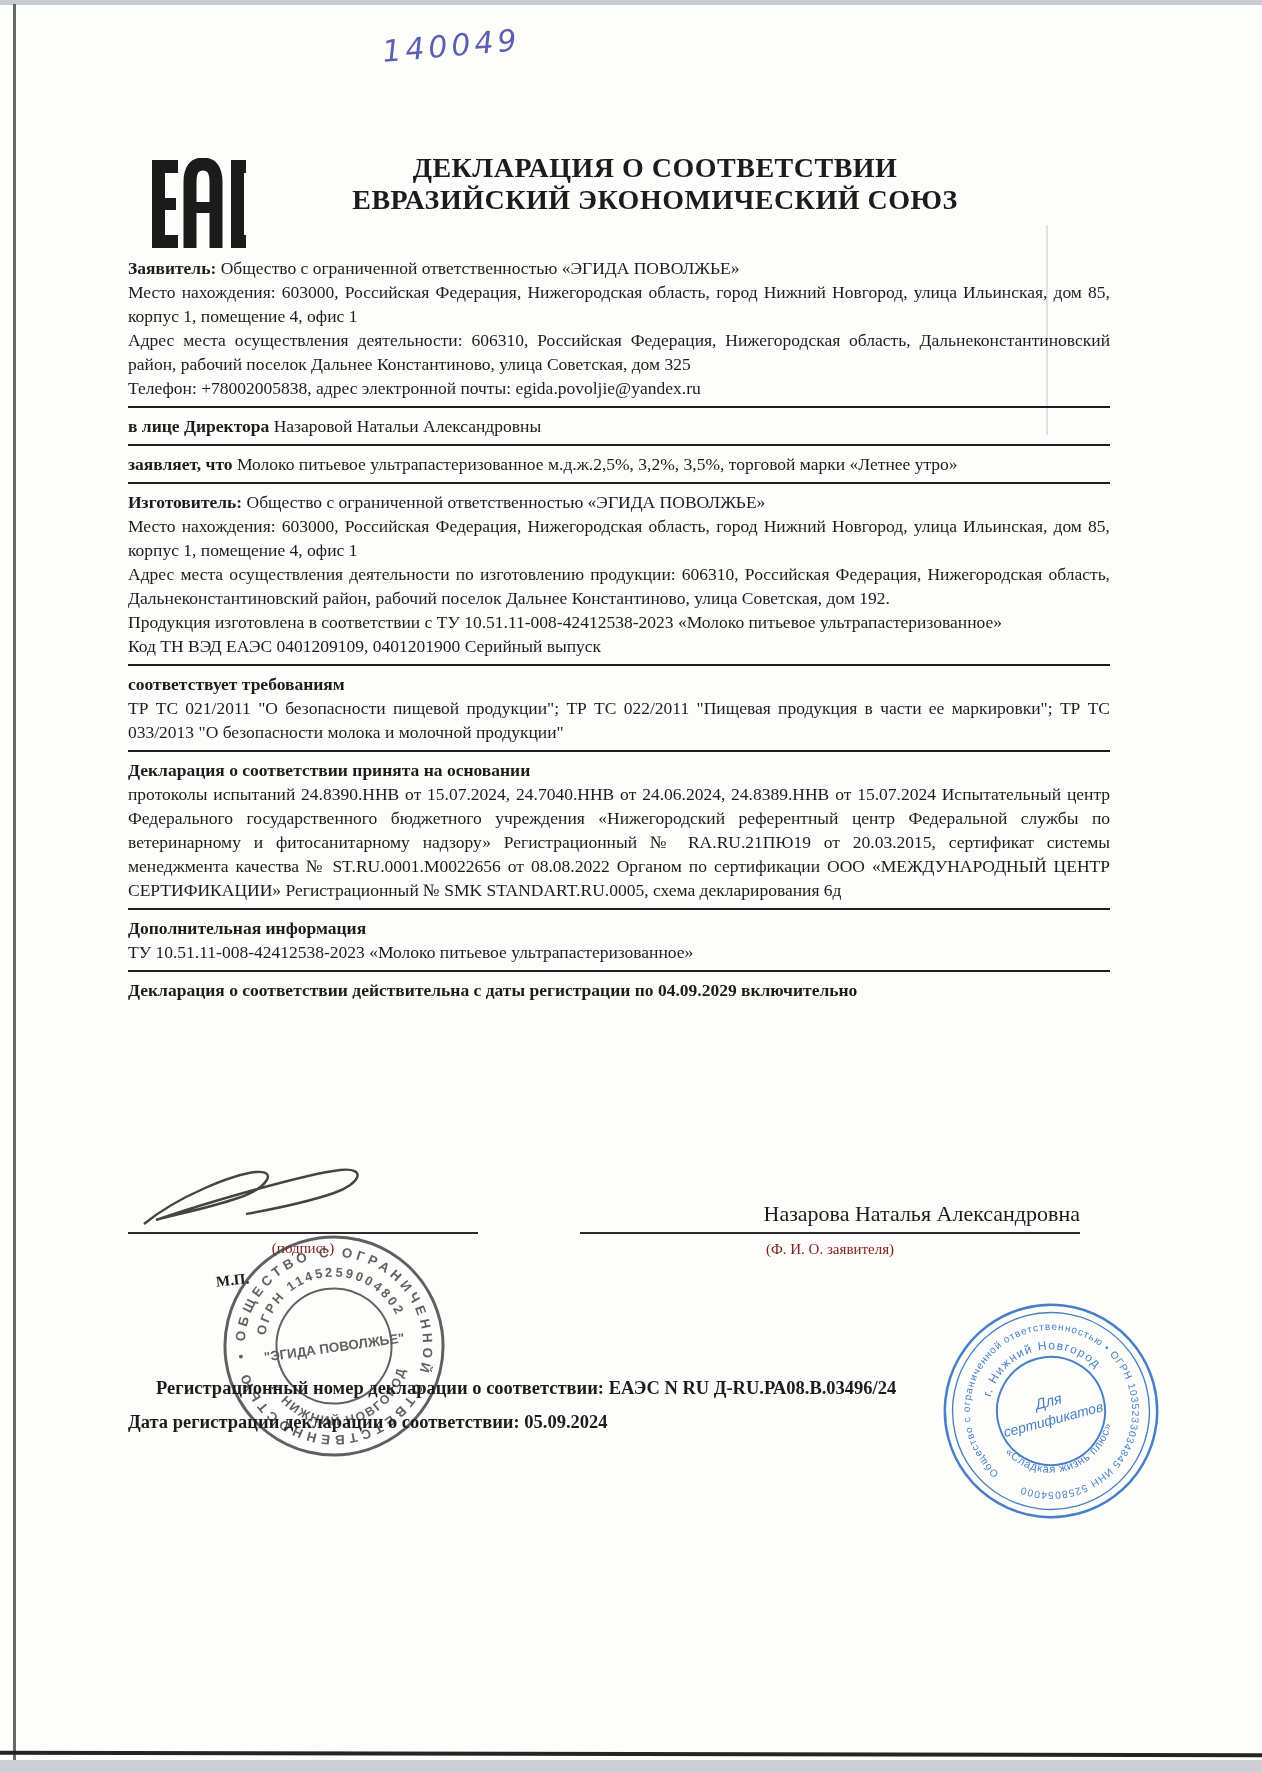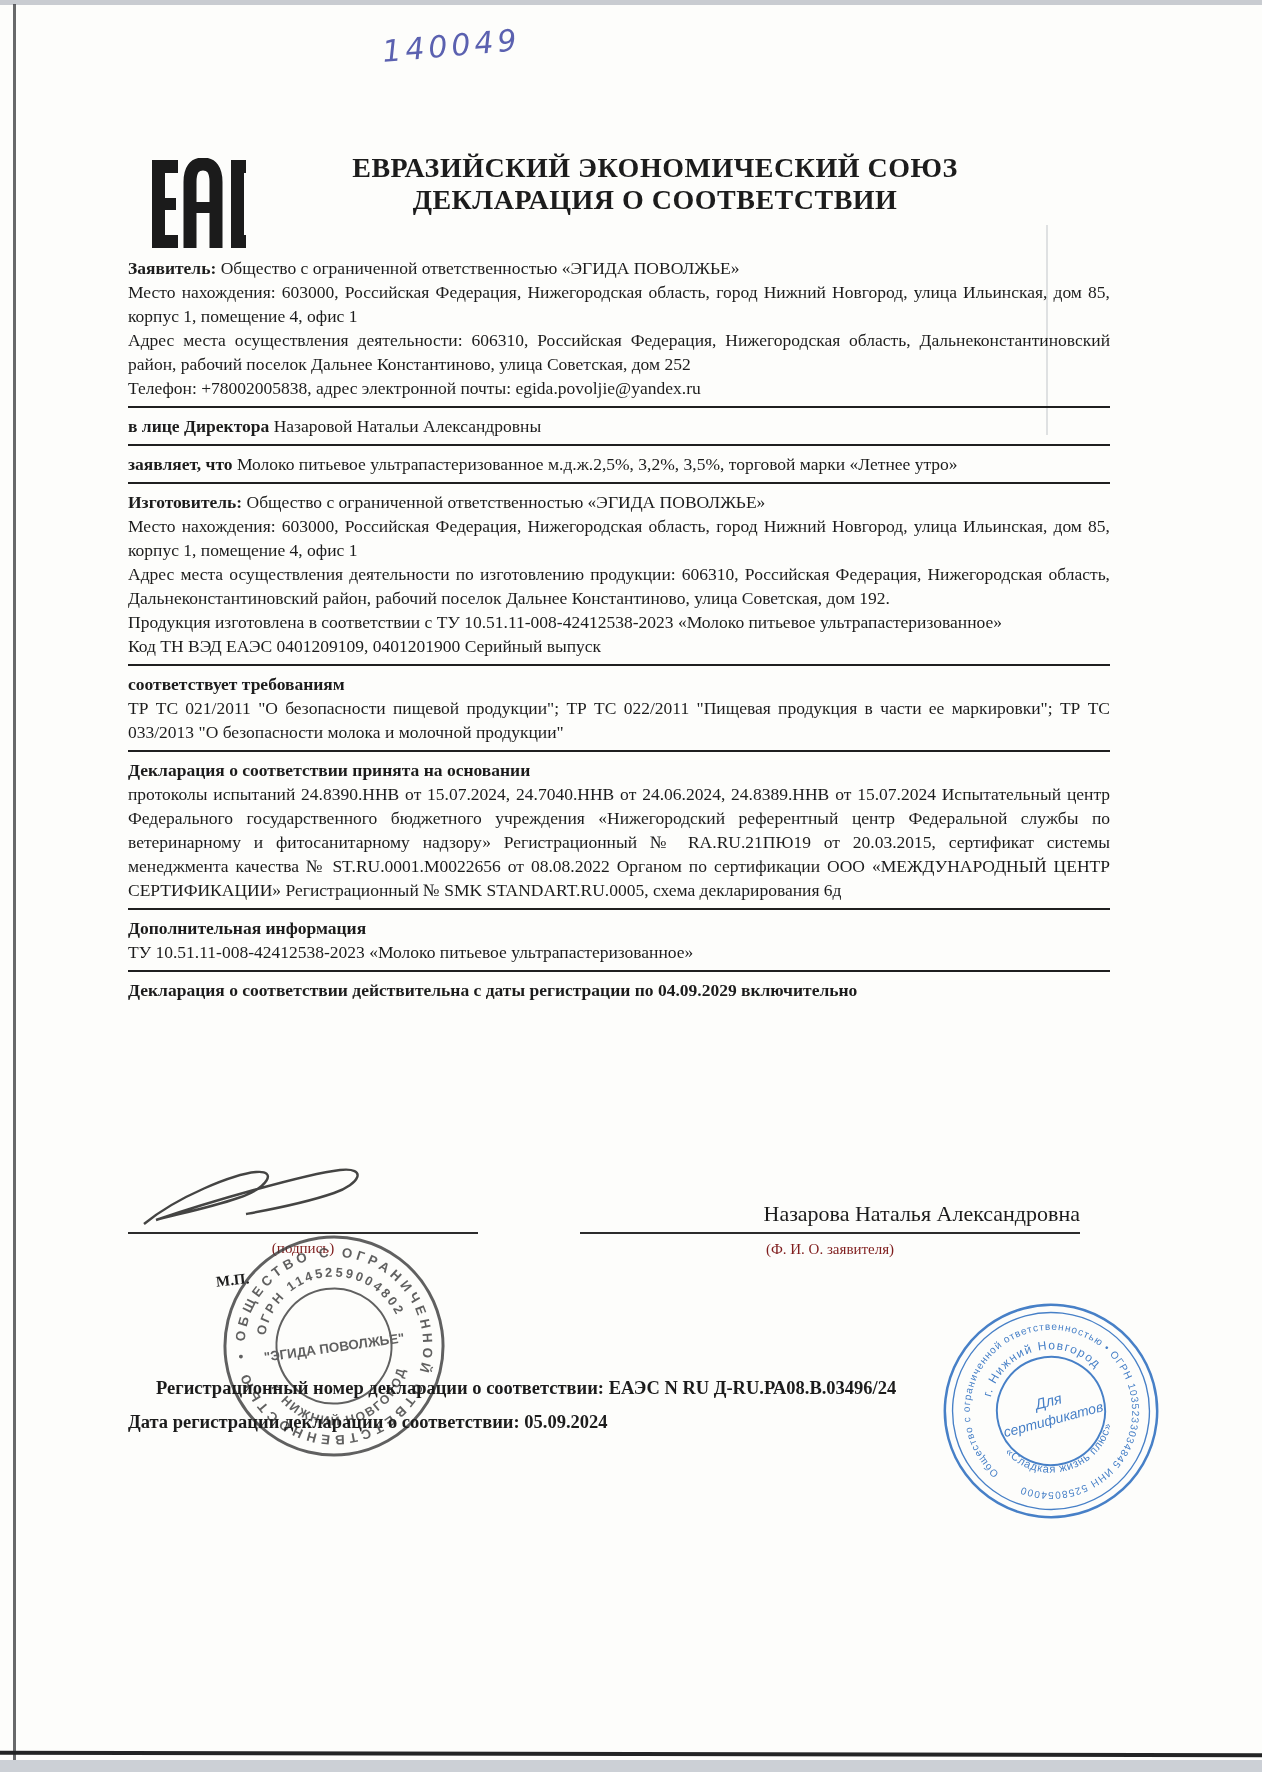--- a/index.html
+++ b/index.html
@@ -69,28 +69,28 @@
       <rect x="40" y="44" width="26" height="11" fill="#1b1b1b"></rect>
       <g fill="#1b1b1b">
         <rect x="81" y="2" width="13" height="88"></rect>
         <rect x="81" y="2" width="15" height="13"></rect>
         <rect x="81" y="77" width="15" height="13"></rect>
       </g>
     </svg>
   </div>
 
   <div class="title">
+    <div>ДЕКЛАРАЦИЯ О СООТВЕТСТВИИ</div>
     <div>ЕВРАЗИЙСКИЙ ЭКОНОМИЧЕСКИЙ СОЮЗ</div>
-    <div>ДЕКЛАРАЦИЯ О СООТВЕТСТВИИ</div>
   </div>
 
   <div class="content">
     <p><b>Заявитель:</b> <span>Общество с ограниченной ответственностью «ЭГИДА ПОВОЛЖЬЕ»</span></p>
     <p class="j">Место нахождения: 603000, Российская Федерация, Нижегородская область, город Нижний Новгород, улица Ильинская, дом 85, корпус 1, помещение 4, офис 1</p>
-    <p class="j">Адрес места осуществления деятельности: 606310, Российская Федерация, Нижегородская область, Дальнеконстантиновский район, рабочий поселок Дальнее Константиново, улица Советская, дом 252</p>
+    <p class="j">Адрес места осуществления деятельности: 606310, Российская Федерация, Нижегородская область, Дальнеконстантиновский район, рабочий поселок Дальнее Константиново, улица Советская, дом 325</p>
     <p>Телефон: +78002005838, адрес электронной почты: egida.povoljie@yandex.ru</p>
     <div class="rule"></div>
 
     <p><b>в лице Директора</b> <span>Назаровой Натальи Александровны</span></p>
     <div class="rule"></div>
 
     <p><b>заявляет, что</b> <span>Молоко питьевое ультрапастеризованное м.д.ж.2,5%, 3,2%, 3,5%, торговой марки «Летнее утро»</span></p>
     <div class="rule"></div>
 
     <p><b>Изготовитель:</b> <span>Общество с ограниченной ответственностью «ЭГИДА ПОВОЛЖЬЕ»</span></p>

